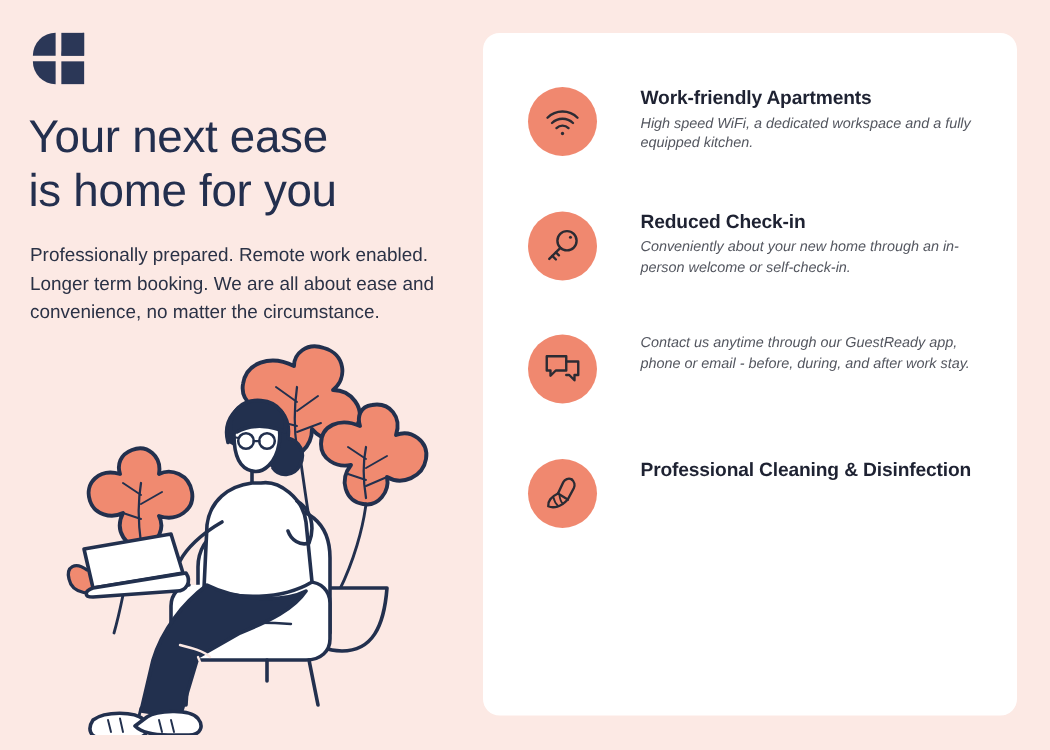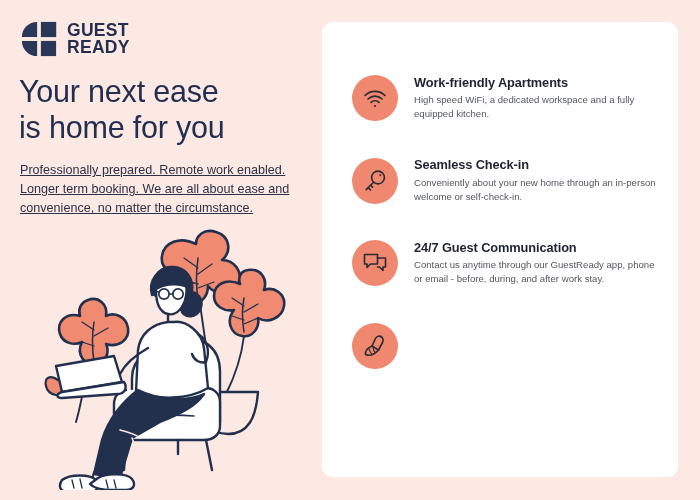--- a/index.html
+++ b/index.html
@@ -53,21 +53,20 @@
   }
   #headline .line { display: block; white-space: nowrap; }
 
   #subhead {
     position: absolute;
     left: 20px; top: 161px;
     width: 272px;
     font-size: 12.6px;
     line-height: 1.52;
     color: #2b3246;
-    text-decoration: underline;
   }
 
   #illustration {
     position: absolute;
     left: 28px; top: 222px;
     width: 290px; height: 268px;
   }
 
   
   #feature-card {
@@ -79,22 +78,22 @@
   }
   #feature-list {
     position: absolute;
     left: 30px; top: 34px;
     width: 312px;
     display: flex;
     flex-direction: column;
   }
   .feature-item {
     display: flex;
-    align-items: center;
-    gap: 16px;
+    align-items: flex-start;
+    gap: 29px;
     height: 82.5px;
   }
   .feature-icon-badge {
     flex: 0 0 auto;
     width: 46px; height: 46px;
     border-radius: 50%;
     background: #f0886f;
     display: flex;
     align-items: center;
     justify-content: center;
@@ -108,39 +107,36 @@
     color: #1e2232;
     line-height: 1.3;
     letter-spacing: -0.1px;
     margin-bottom: 2px;
   }
   .feature-desc {
     font-size: 9.6px;
     line-height: 1.42;
     color: #53565f;
     max-width: 252px;
+    font-style: italic;
   }
 </style>
 </head>
 <body>
 
 <div id="left-column">
 
   <div id="brand-logo">
     <svg id="logo-mark" viewBox="0 0 40 40">
       <path d="M18 2 H18 A16 16 0 0 0 2 18 V18 H18 Z" fill="#2b3757"></path>
       <path d="M22 2 H38 V18 H22 A0 0 0 0 1 22 18 Z" fill="#2b3757" transform="translate(0,0)"></path>
       <path d="M38 2 V18 H22 A16 16 0 0 1 38 2 Z" fill="#2b3757"></path>
       <path d="M2 22 H18 V38 A16 16 0 0 1 2 22 Z" fill="#2b3757"></path>
       <rect x="22" y="22" width="16" height="16" fill="#2b3757"></rect>
     </svg>
-    <div id="logo-wordmark">
-      <span>GUEST</span>
-      <span>READY</span>
-    </div>
   </div>
 
   <h1 id="headline">
     <span class="line">Your next ease</span>
     <span class="line">is home for you</span>
   </h1>
 
   <p id="subhead">Professionally prepared. Remote work enabled. Longer term booking. We are all about ease and convenience, no matter the circumstance.</p>
 
   <svg id="illustration" viewBox="0 0 290 268">
@@ -252,47 +248,47 @@
       <div class="feature-icon-badge">
         <svg width="26" height="26" viewBox="0 0 26 26" fill="none" stroke="#2b2b33" stroke-width="1.6" stroke-linecap="round" stroke-linejoin="round">
           <circle cx="16" cy="9.5" r="6.4"></circle>
           <circle cx="18.3" cy="7.2" r="1" fill="#2b2b33" stroke="none"></circle>
           <path d="M11.6 14.2 L4.2 21.6"></path>
           <path d="M6.2 19.6 L8.6 22"></path>
           <path d="M8.6 17.2 L10.6 19.2"></path>
         </svg>
       </div>
       <div class="feature-text">
-        <div class="feature-title">Seamless Check-in</div>
+        <div class="feature-title">Reduced Check-in</div>
         <div class="feature-desc">Conveniently about your new home through an in-person welcome or self-check-in.</div>
       </div>
     </div>
 
     <div class="feature-item">
       <div class="feature-icon-badge">
         <svg width="26" height="26" viewBox="0 0 26 26" fill="none" stroke="#2b2b33" stroke-width="1.6" stroke-linecap="round" stroke-linejoin="round">
           <path d="M2.5 4.5 H15.5 V14 H8.5 L5 17.5 V14 H2.5 Z"></path>
           <path d="M15.5 8 H23.5 V17 H21 V20.5 L17.5 17 H15.5"></path>
         </svg>
       </div>
       <div class="feature-text">
-        <div class="feature-title">24/7 Guest Communication</div>
         <div class="feature-desc">Contact us anytime through our GuestReady app, phone or email - before, during, and after work stay.</div>
       </div>
     </div>
 
     <div class="feature-item">
       <div class="feature-icon-badge">
         <svg width="26" height="26" viewBox="0 0 26 26" fill="none" stroke="#2b2b33" stroke-width="1.6" stroke-linecap="round" stroke-linejoin="round">
           <path d="M19 3.5 C21 5 21.5 7.5 20.5 9.5 L16.5 17"></path>
           <path d="M19 3.5 C17 2.5 14.5 3.5 13.5 5.5 L10 13"></path>
           <path d="M10 13 L16.5 17"></path>
           <path d="M10 13 C5.5 15 3 18.5 3.5 21.5 C7 23 12 22 16.5 17"></path>
           <path d="M7 15.6 C7.5 18.3 8.6 20 10.2 21.4" stroke-width="1.2"></path>
           <path d="M11 14.2 C11.3 16.8 12 18.6 13.3 19.8" stroke-width="1.2"></path>
         </svg>
       </div>
       <div class="feature-text">
+        <div class="feature-title">Professional Cleaning &amp; Disinfection</div>
       </div>
     </div>
 
   </div>
 </div>
 
 </body></html>

